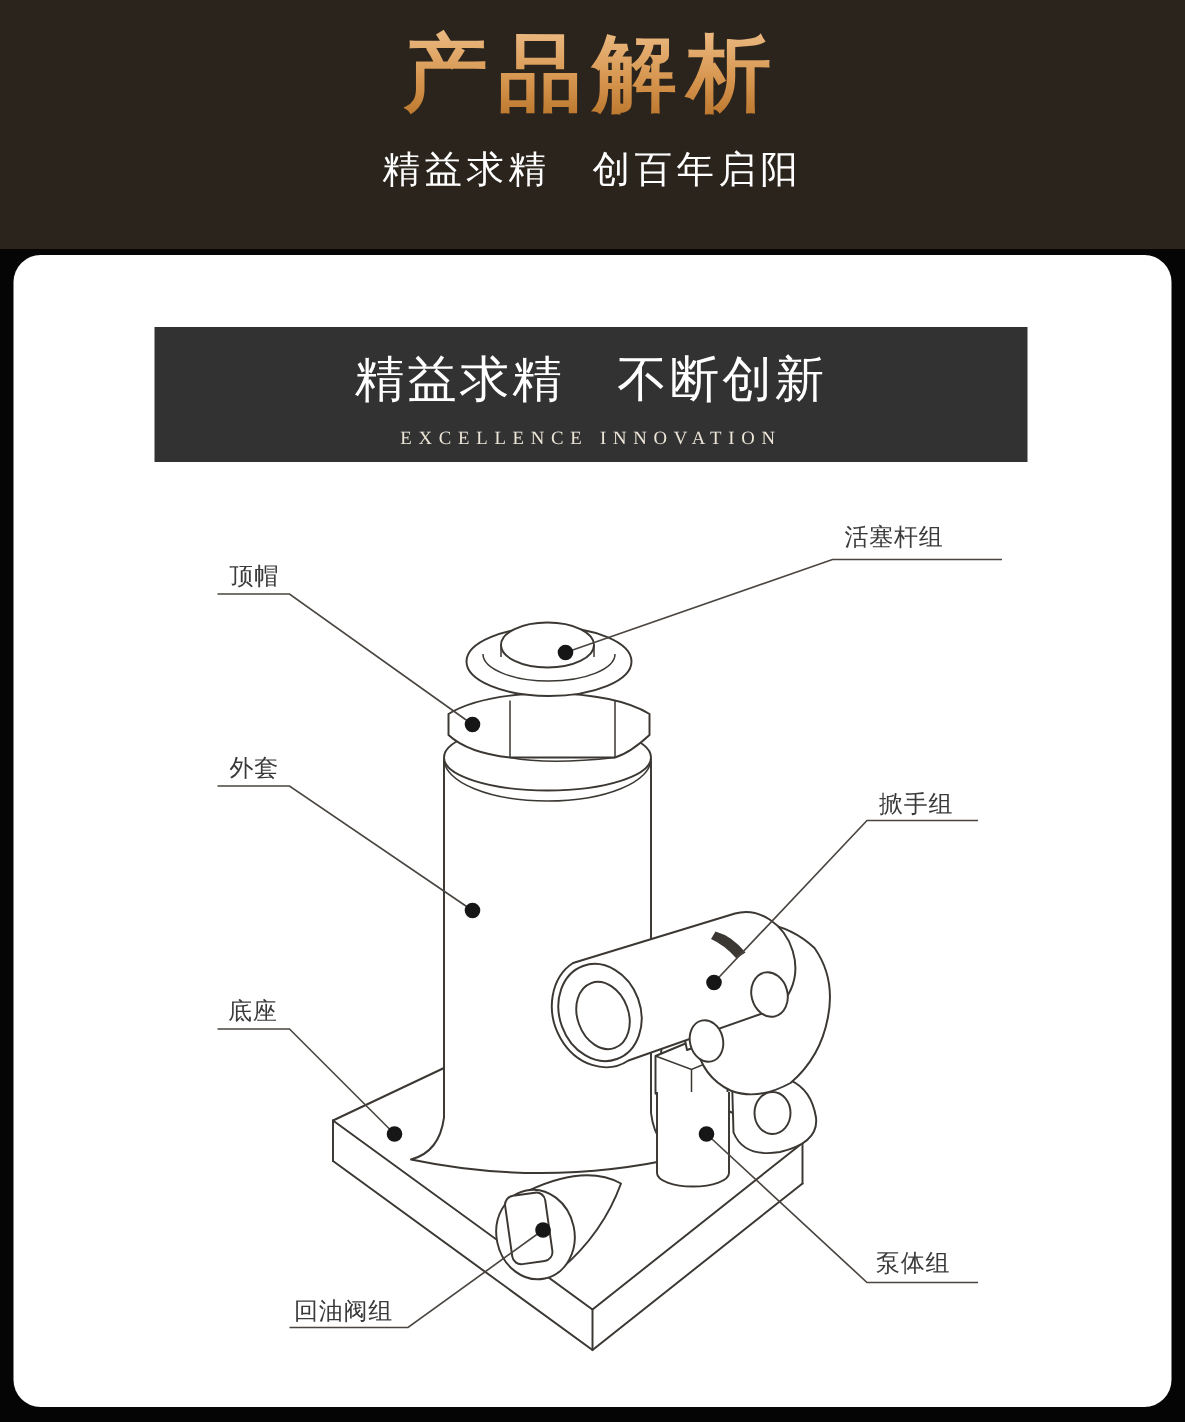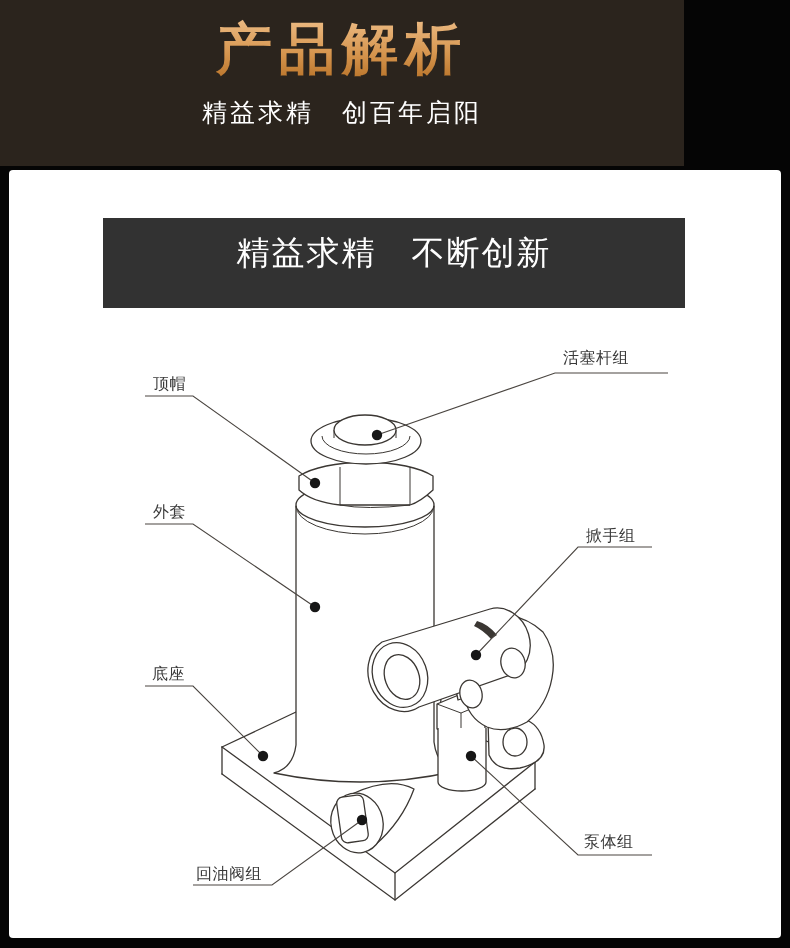--- a/index.html
+++ b/index.html
@@ -3,38 +3,38 @@
 <meta charset="utf-8">
 <style>
   html,body{margin:0;padding:0;}
   body{
     width:790px;height:948px;position:relative;overflow:hidden;
     background:#050505;
     font-family:"Liberation Sans",sans-serif;
   }
   
   .hero{
-    position:absolute;left:0;top:0;width:684px;height:166px;
+    position:absolute;left:0;top:0;width:790px;height:166px;
     background:#2b241d;text-align:center;
   }
   .hero-title{
     display:inline-block;margin-top:12px;
     font-size:56px;font-weight:bold;letter-spacing:7px;
     background:linear-gradient(180deg,#f0c28e 0%,#d6954e 55%,#b06a1f 100%);
     -webkit-background-clip:text;background-clip:text;
     -webkit-text-fill-color:transparent;color:transparent;
     font-family:"Liberation Sans",sans-serif;
   }
   .hero-sub{
     margin-top:8px;font-size:25px;color:#ffffff;letter-spacing:3px;
   }
   
   .card{
     position:absolute;left:9px;top:170px;width:772px;height:768px;
-    background:#ffffff;border-radius:4px;
+    background:#ffffff;border-radius:18px;
   }
   
   .banner{
     position:absolute;left:94px;top:48px;width:582px;height:90px;
     background:#323232;text-align:center;color:#fff;
   }
   .banner-title{
     margin-top:13px;font-size:33px;letter-spacing:2px;color:#ffffff;
   }
   .banner-sub{
@@ -57,20 +57,21 @@
 <body>
 
 <div class="hero">
   <div class="hero-title">产品解析</div>
   <div class="hero-sub">精益求精　创百年启阳</div>
 </div>
 
 <div class="card">
   <div class="banner">
     <div class="banner-title">精益求精　不断创新</div>
+    <div class="banner-sub">EXCELLENCE INNOVATION</div>
   </div>
 </div>
 
 <svg class="diagram" width="790" height="608" viewBox="0 0 790 608">
   <defs>
     <pattern id="hatch" x="0" y="0" width="18" height="14" patternUnits="userSpaceOnUse">
       <path d="M0,7 L9,0 L18,7 L9,14 Z" fill="none" stroke="#3b3733" stroke-width="1"></path>
       <circle cx="9" cy="7" r="3.1" fill="none" stroke="#3b3733" stroke-width="0.9"></circle>
       <path d="M5.5,7 H12.5 M9,3.5 V10.5" fill="none" stroke="#3b3733" stroke-width="0.8"></path>
     </pattern>

